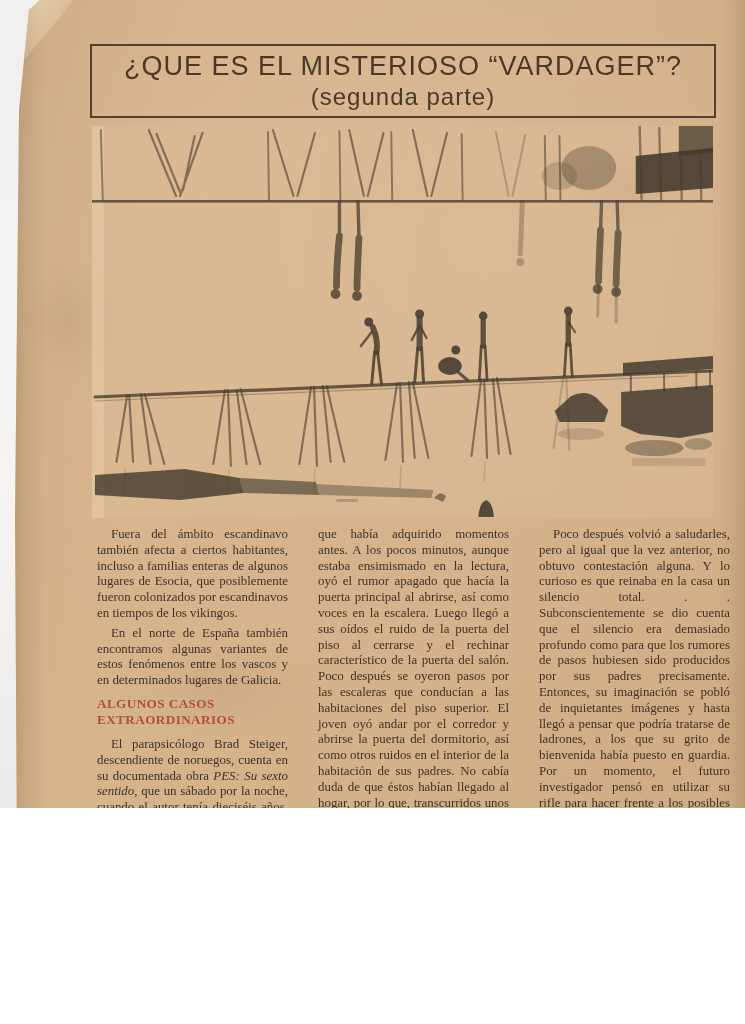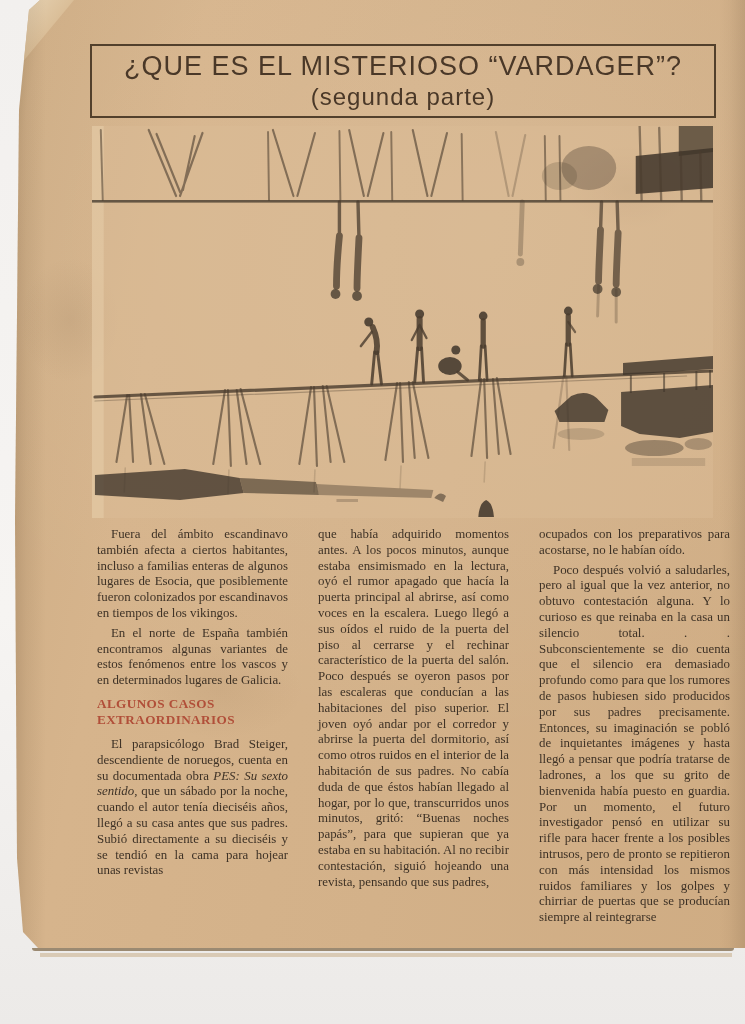--- a/index.html
+++ b/index.html
@@ -1,17 +1,17 @@
 <!DOCTYPE html>
 <html><head>
 <meta charset="utf-8">
 <style>
   html,body{margin:0;padding:0;}
   #screen{
-    position:relative;width:745px;height:1024px;overflow:hidden;
+    position:relative;width:745px;height:808px;overflow:hidden;
     background:linear-gradient(180deg,#f2f0ee 0%,#f6f4f2 60%,#eceae8 100%);
     font-family:"Liberation Serif", serif;
   }
   
   .page{
     position:absolute;left:10px;top:0;width:735px;height:948px;
     background:
       radial-gradient(90px 60px at 618px 188px, rgba(105,78,52,.10), transparent 70%),
       radial-gradient(120px 70px at 210px 690px, rgba(105,78,52,.07), transparent 70%),
       radial-gradient(70px 90px at 60px 320px, rgba(95,70,45,.09), transparent 70%),
@@ -206,18 +206,17 @@
     <div class="col">
         <p class="para indent"><span>Fuera del ámbito escandinavo también afecta a ciertos habitantes, incluso a familias enteras de algunos lugares de Esocia, que posiblemente fueron colonizados por escandinavos en tiempos de los vikingos.</span></p>
         <p class="para indent"><span>En el norte de España también encontramos algunas variantes de estos fenómenos entre los vascos y en determinados lugares de Galicia.</span></p>
         <div class="red-heading">ALGUNOS CASOS<br>EXTRAORDINARIOS</div>
         <p class="para indent"><span>El parapsicólogo Brad Steiger, descendiente de noruegos, cuenta en su documentada obra </span><em>PES: Su sexto sentido</em><span>, que un sábado por la noche, cuando el autor tenía dieciséis años, llegó a su casa antes que sus padres. Subió directamente a su dieciséis y se tendió en la cama para hojear unas revistas</span></p>
       </div>
     <div class="col">
         <p class="para"><span>que había adquirido momentos antes. A los pocos minutos, aunque estaba ensimismado en la lectura, oyó el rumor apagado que hacía la puerta principal al abrirse, así como voces en la escalera. Luego llegó a sus oídos el ruido de la puerta del piso al cerrarse y el rechinar característico de la puerta del salón. Poco después se oyeron pasos por las escaleras que conducían a las habitaciones del piso superior. El joven oyó andar por el corredor y abrirse la puerta del dormitorio, así como otros ruidos en el interior de la habitación de sus padres. No cabía duda de que éstos habían llegado al hogar, por lo que, transcurridos unos minutos, gritó: “Buenas noches papás”, para que supieran que ya estaba en su habitación. Al no recibir contestación, siguió hojeando una revista, pensando que sus padres,</span></p>
       </div>
     <div class="col">
-        <p class="para"><span>ocupados con los preparativos para acostarse, no le habían oído.</span></p>
         <p class="para indent"><span>Poco después volvió a saludarles, pero al igual que la vez anterior, no obtuvo contestación alguna. Y lo curioso es que reinaba en la casa un silencio total. . . Subconscientemente se dio cuenta que el silencio era demasiado profundo como para que los rumores de pasos hubiesen sido producidos por sus padres precisamente. Entonces, su imaginación se pobló de inquietantes imágenes y hasta llegó a pensar que podría tratarse de ladrones, a los que su grito de bienvenida había puesto en guardia. Por un momento, el futuro investigador pensó en utilizar su rifle para hacer frente a los posibles intrusos, pero de pronto se repitieron con más intensidad los mismos ruidos familiares y los golpes y chirriar de puertas que se producían siempre al reintegrarse</span></p>
       </div>
   </div>
 
 </div>
 
 </body></html>

